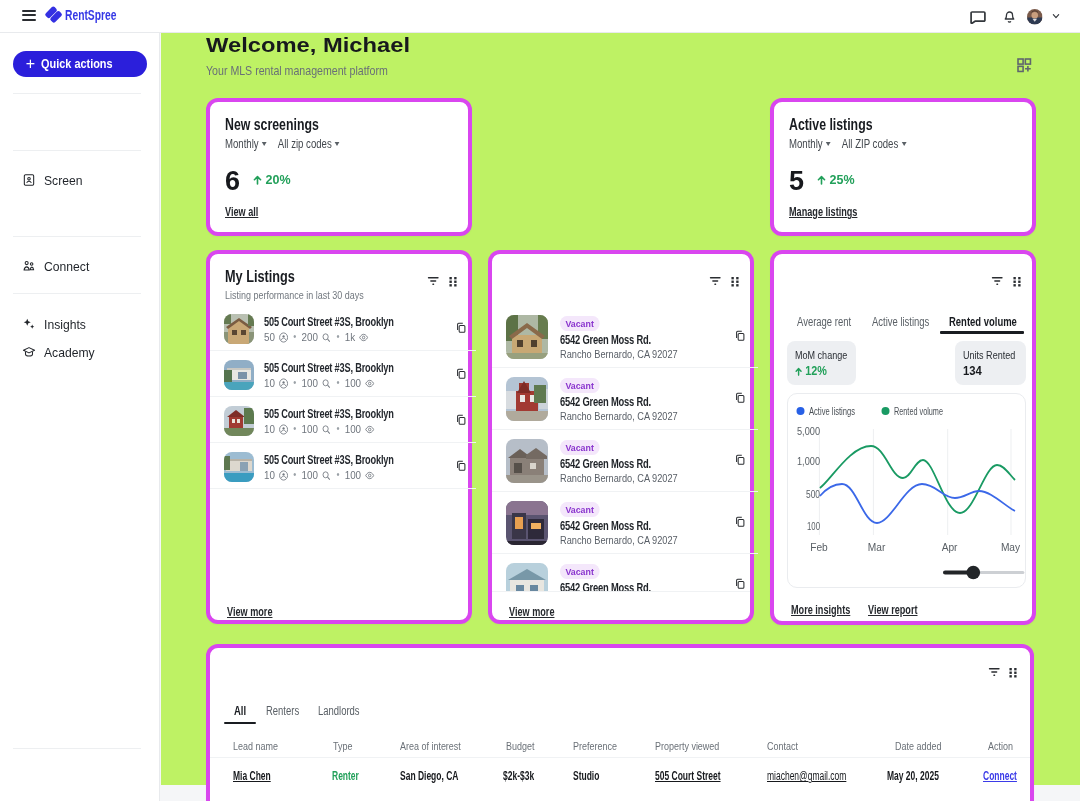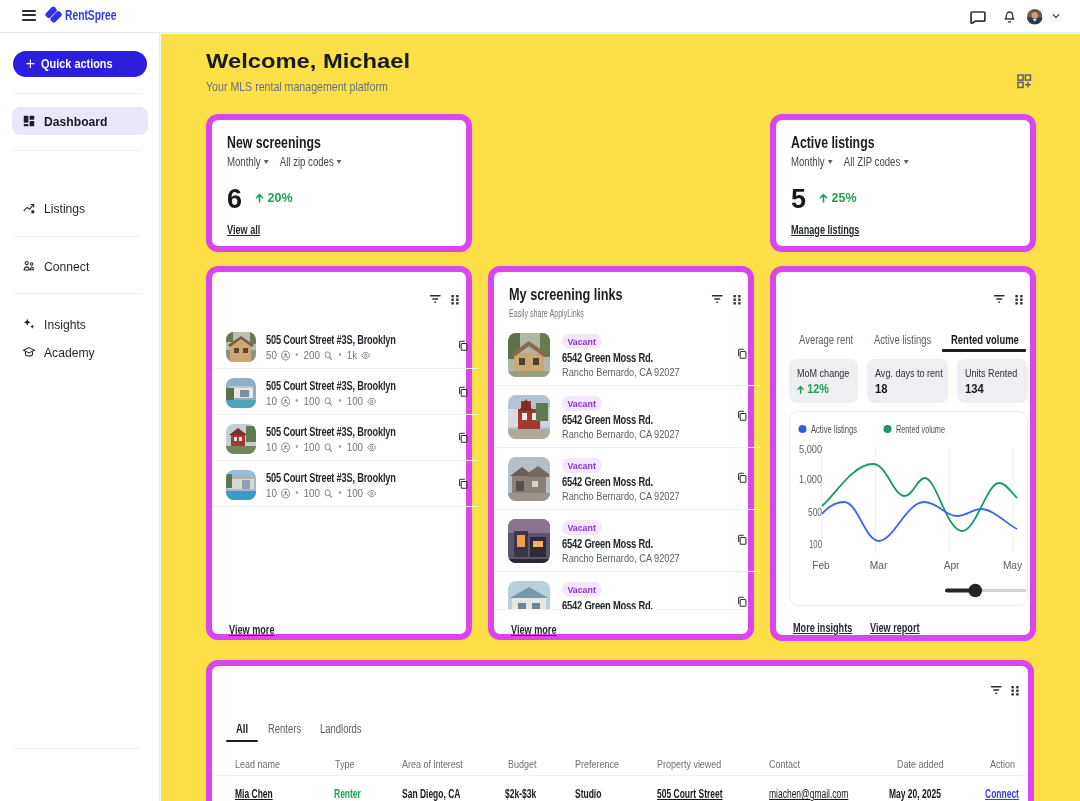--- a/index.html
+++ b/index.html
@@ -14,24 +14,24 @@
 .sidebar{position:absolute;left:0;top:33px;width:160px;height:768px;background:#fff;border-right:1px solid #E8EAED;z-index:20;}
 .qa{position:absolute;left:13px;top:18px;width:134px;height:26px;background:#2B1FDB;border-radius:13px;color:#fff;font-size:13px;font-weight:bold;line-height:26px;}
 .qa .plus{position:absolute;left:10px;top:5.5px;width:15px;height:15px;font-size:16px;line-height:14px;font-weight:normal;text-align:center;}
 .qa .qtxt{position:absolute;left:28px;top:0;display:inline-block;transform:scaleX(.84);transform-origin:0 50%;}
 .sdiv{position:absolute;left:13px;width:128px;height:1px;background:#EDEFF1;}
 .navitem{position:absolute;left:12px;width:136px;height:28px;border-radius:8px;font-size:13.5px;color:#1F2329;}
 .navitem .ic{position:absolute;left:10px;top:7px;width:14px;height:14px;}
 .navitem .lbl{position:absolute;left:32px;top:7px;display:inline-block;transform:scaleX(.9);transform-origin:0 50%;white-space:nowrap;}
 .navitem.active{background:#E9E8FA;font-weight:bold;color:#15181D;}
 
-.main{position:absolute;left:161px;top:34px;width:919px;height:767px;background:#fde047;}
+.main{position:absolute;left:161px;top:18px;width:919px;height:767px;background:#bef264;}
 h1.welcome{position:absolute;left:45px;top:15px;font-size:21px;font-weight:bold;color:#17191D;transform:scaleX(1.13);transform-origin:0 0;white-space:nowrap;}
 .subwel{position:absolute;left:45px;top:45px;font-size:13px;color:#696F77;transform:scaleX(.816);transform-origin:0 50%;white-space:nowrap;}
-.card{position:absolute;background:#fff;border:6px solid #d946ef;border-radius:12px;box-shadow:0 1px 2px rgba(16,24,40,.04);text-decoration:underline;}
+.card{position:absolute;background:#fff;border:4px solid #d946ef;border-radius:12px;box-shadow:0 1px 2px rgba(16,24,40,.04);text-decoration:underline;}
 .ctitle{display:inline-block;font-size:16px;font-weight:bold;color:#181B20;transform:scaleX(.77);transform-origin:0 50%;white-space:nowrap;}
 .csub{font-size:11.5px;color:#72787F;margin-top:3px;transform:scaleX(.78);transform-origin:0 50%;white-space:nowrap;width:max-content;}
 .sel{font-size:12px;color:#42474D;transform:scaleX(.80);transform-origin:0 50%;white-space:nowrap;}
 .sel .car{display:inline-block;width:0;height:0;border-left:3.5px solid transparent;border-right:3.5px solid transparent;border-top:4px solid #5A6066;vertical-align:2px;margin-left:4px;}
 .bignum{font-size:27px;font-weight:bold;color:#17191D;letter-spacing:-1px;}
 .grn{color:#22A05A;font-size:12.5px;font-weight:bold;}
 .link{font-size:12px;font-weight:bold;color:#26292E;text-decoration:underline;transform:scaleX(.76);transform-origin:0 50%;white-space:nowrap;}
 .hdric{position:absolute;top:23px;}
 .rowline{position:absolute;left:0;width:100%;height:1px;background:#F0F2F4;}
 .lrow-title{font-size:12.3px;font-weight:bold;color:#24282E;transform:scaleX(.75);transform-origin:0 50%;white-space:nowrap;}
@@ -100,37 +100,28 @@
       <path d="M4 5l8 9 8-9" stroke-linecap="round" stroke-linejoin="round"></path>
     </svg>
 </div>
 
 <div class="sidebar">
   <div class="qa">
       <span class="plus">+</span>
       <span class="qtxt">Quick actions</span>
     </div>
   <div class="sdiv" style="top:60px"></div>
-  <div class="navitem active" style="top:74px">
-    <svg class="ic" viewBox="0 0 24 24" fill="#1B1E23">
-        <rect x="3" y="3" width="8" height="12" rx="1.5"></rect>
-        <rect x="13" y="3" width="8" height="7" rx="1.5"></rect>
-        <rect x="13" y="12" width="8" height="9" rx="1.5"></rect>
-        <rect x="3" y="17" width="8" height="4" rx="1.5"></rect>
-      </svg>
-    <span class="lbl">Dashboard</span>
-  </div>
   <div class="sdiv" style="top:117px"></div>
-  <div class="navitem" style="top:161px">
+  <div class="navitem" style="top:133px">
     <svg class="ic" viewBox="0 0 24 24" fill="none" stroke="#23262B" stroke-width="1.8">
-        <path d="M3 17l6-6 4 3 7-8"></path>
-        <path d="M15 6h5v5" fill="none"></path>
-        <rect x="16" y="16" width="5" height="5" fill="#23262B" stroke="none"></rect>
-      </svg>
-    <span class="lbl">Listings</span>
+        <rect x="4" y="3" width="16" height="18" rx="2"></rect>
+        <circle cx="12" cy="10" r="2.2"></circle>
+        <path d="M8 17c.8-2 2.4-3 4-3s3.2 1 4 3"></path>
+      </svg>
+    <span class="lbl">Screen</span>
   </div>
   <div class="sdiv" style="top:203px"></div>
   <div class="navitem" style="top:219px">
     <svg class="ic" viewBox="0 0 24 24" fill="none" stroke="#23262B" stroke-width="1.8">
         <circle cx="8" cy="7" r="2.6"></circle>
         <circle cx="16.5" cy="8.5" r="2.2"></circle>
         <path d="M3.5 19c.6-3.4 2.4-5.5 4.5-5.5s3.9 2.1 4.5 5.5z" stroke-linejoin="round"></path>
         <path d="M14 18.5c.5-2.6 1.5-4.6 2.9-4.6 1.5 0 2.6 2 3.1 4.6z" stroke-linejoin="round"></path>
       </svg>
     <span class="lbl">Connect</span>
@@ -176,20 +167,21 @@
     <div class="abs" style="left:15px;top:14px"><span class="ctitle">Active listings</span></div>
     <div class="abs sel" style="left:15px;top:35px">Monthly<span class="car"></span><span style="margin-left:14px">All ZIP codes</span><span class="car"></span></div>
     <div class="abs bignum" style="left:15px;top:64px">5</div>
     <div class="abs grn" style="left:43px;top:71px"><svg style="vertical-align:-1px" width="9" height="10" viewBox="0 0 10 11" fill="none" stroke="#22A05A" stroke-width="1.8" stroke-linecap="round">
           <path d="M5 10V1.8M5 1.8L1.6 5.2M5 1.8l3.4 3.4"></path>
         </svg> 25%</div>
     <div class="abs link" style="left:15px;top:103px">Manage listings</div>
   </div>
 
   <div id="mylistings" class="card" style="left:45px;top:232px;width:266px;height:374px;">
+    <div class="abs" style="left:15px;top:13px"><span class="ctitle" style="font-size:16.5px">My Listings</span><div class="csub">Listing performance in last 30 days</div></div>
     <svg class="hdric" style="left:217px" width="12.5" height="8.5" viewBox="0 0 14 11">
         <g fill="#2A2D31">
           <rect x="0" y="0" width="14" height="1.8" rx="0.9"></rect>
           <rect x="3" y="4.2" width="8" height="1.8" rx="0.9"></rect>
           <rect x="5.7" y="8.4" width="2.6" height="1.8" rx="0.9"></rect>
         </g>
       </svg>
     <svg class="hdric" style="left:239px" width="8" height="9.5" viewBox="0 0 9 12">
         <g fill="#2A2D31">
           <rect x="0" y="0" width="3" height="3"></rect>
@@ -310,21 +302,20 @@
         <svg class="copyic" viewBox="0 0 24 24" fill="none" stroke="#2A2D31" stroke-width="2">
             <rect x="8" y="7" width="11" height="13" rx="2"></rect>
             <path d="M5 16V5a2 2 0 0 1 2-2h8"></path>
           </svg>
         <div class="rowline" style="bottom:0"></div>
       </div>
     </div>
     <div class="abs link" style="left:17px;top:351px">View more</div>
   </div>
   <div id="screenlinks" class="card" style="left:327px;top:232px;width:266px;height:374px;">
-    <div class="abs" style="left:15px;top:13px"><span class="ctitle" style="font-size:16.5px">My screening links</span><div class="csub" style="transform:scaleX(.62)">Easily share ApplyLinks</div></div>
     <svg class="hdric" style="left:217px" width="12.5" height="8.5" viewBox="0 0 14 11">
         <g fill="#2A2D31">
           <rect x="0" y="0" width="14" height="1.8" rx="0.9"></rect>
           <rect x="3" y="4.2" width="8" height="1.8" rx="0.9"></rect>
           <rect x="5.7" y="8.4" width="2.6" height="1.8" rx="0.9"></rect>
         </g>
       </svg>
     <svg class="hdric" style="left:239px" width="8" height="9.5" viewBox="0 0 9 12">
         <g fill="#2A2D31">
           <rect x="0" y="0" width="3" height="3"></rect>
@@ -454,21 +445,20 @@
           <rect x="6" y="9" width="3" height="3"></rect>
         </g>
       </svg>
     <div class="abs tab" style="left:23px;top:60.5px">Average rent</div>
     <div class="abs tab" style="left:98px;top:60.5px">Active listings</div>
     <div class="abs tab on" style="left:175px;top:60.5px">Rented volume</div>
     <div class="abs" style="left:166px;top:77px;width:84px;height:2.5px;background:#191C21;border-radius:1px;"></div>
     <div class="statbox" style="left:13px;top:87px;width:69px;height:44px;"><span class="lb">MoM change</span><div class="v grn" style="font-size:12px;color:#22A05A;"><svg style="vertical-align:-1px" width="8" height="9" viewBox="0 0 10 11" fill="none" stroke="#22A05A" stroke-width="2" stroke-linecap="round">
             <path d="M5 10V1.8M5 1.8L1.6 5.2M5 1.8l3.4 3.4"></path>
           </svg> 12%</div></div>
-    <div class="statbox" style="left:91px;top:87px;width:81px;height:44px;"><span class="lb">Avg. days to rent</span><div class="v">18</div></div>
     <div class="statbox" style="left:181px;top:87px;width:71px;height:44px;"><span class="lb">Units Rented</span><div class="v">134</div></div>
     <div class="abs" style="left:13px;top:139px;width:239px;height:195px;border:1px solid #EAECEF;border-radius:10px;background:#fff;">
       <svg width="237" height="193" viewBox="0 0 237 193">
         <circle cx="12.5" cy="17" r="4" fill="#2760E6"></circle>
         <text x="21" y="21" font-size="11" fill="#4A5056" textLength="46" lengthAdjust="spacingAndGlyphs">Active listings</text>
         <circle cx="97.5" cy="17" r="4" fill="#199A63"></circle>
         <text x="106" y="21" font-size="11" fill="#4A5056" textLength="49" lengthAdjust="spacingAndGlyphs">Rented volume</text>
         <g stroke="#EDEFF1" stroke-width="1">
             <line x1="31.4" y1="35" x2="31.4" y2="141"></line>
             <line x1="85.4" y1="35" x2="85.4" y2="141"></line>

